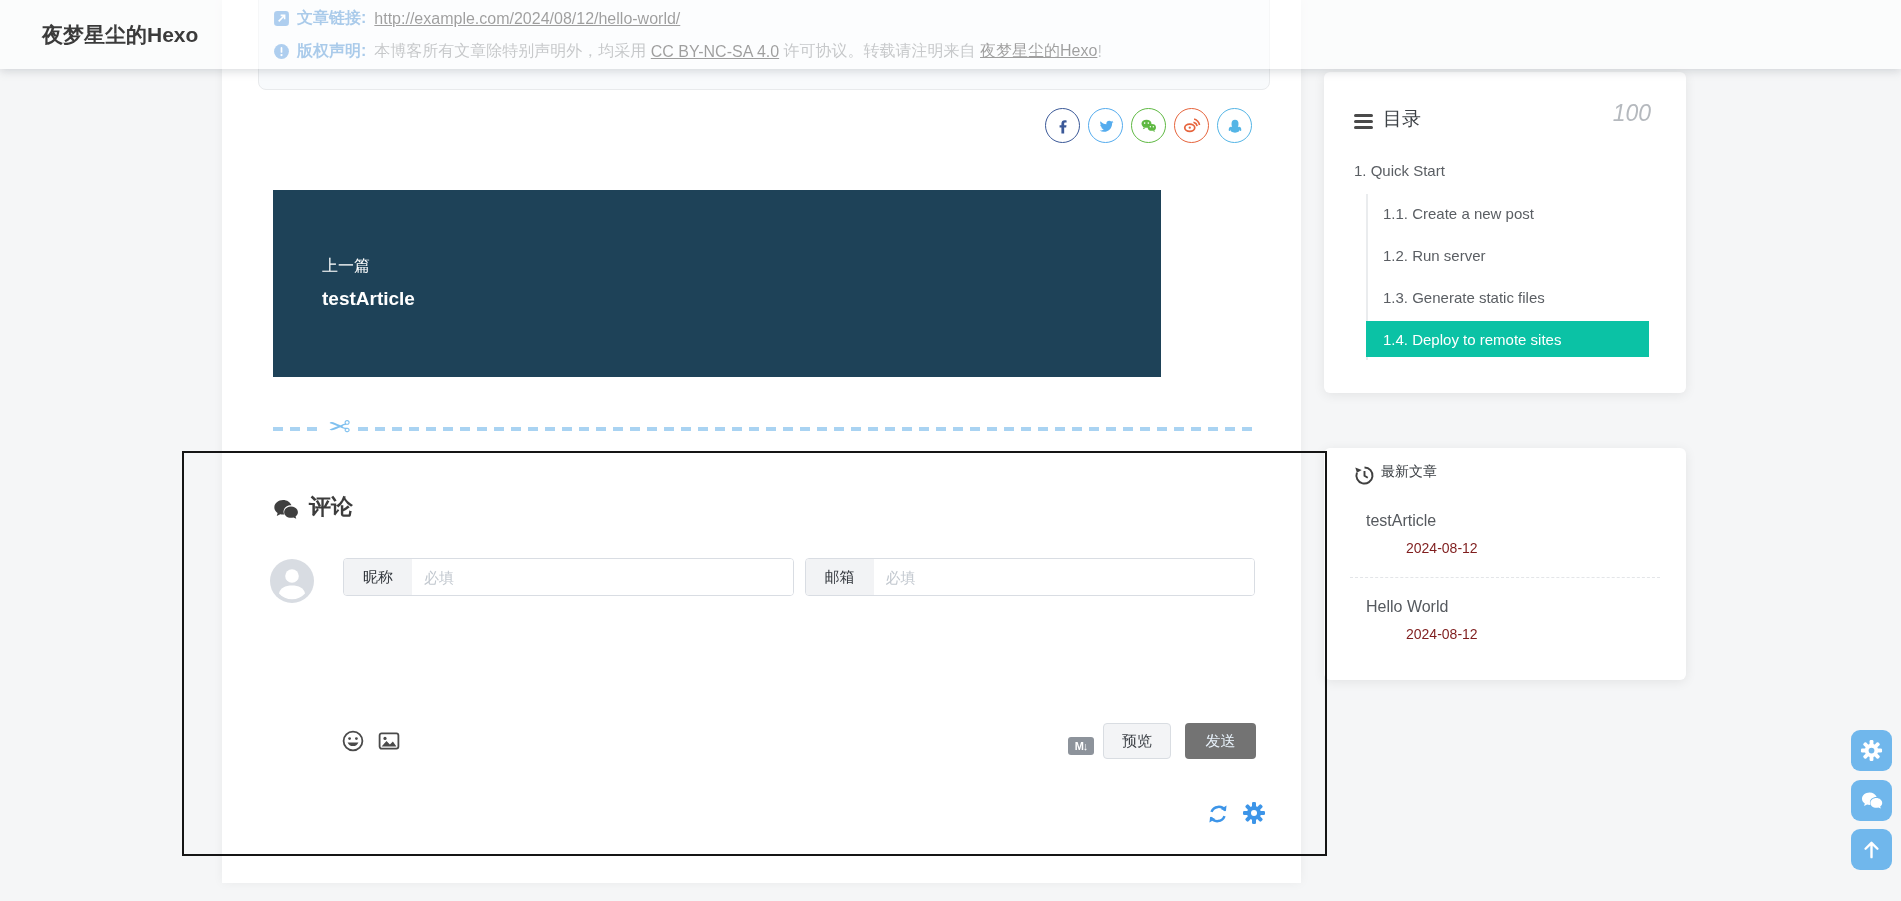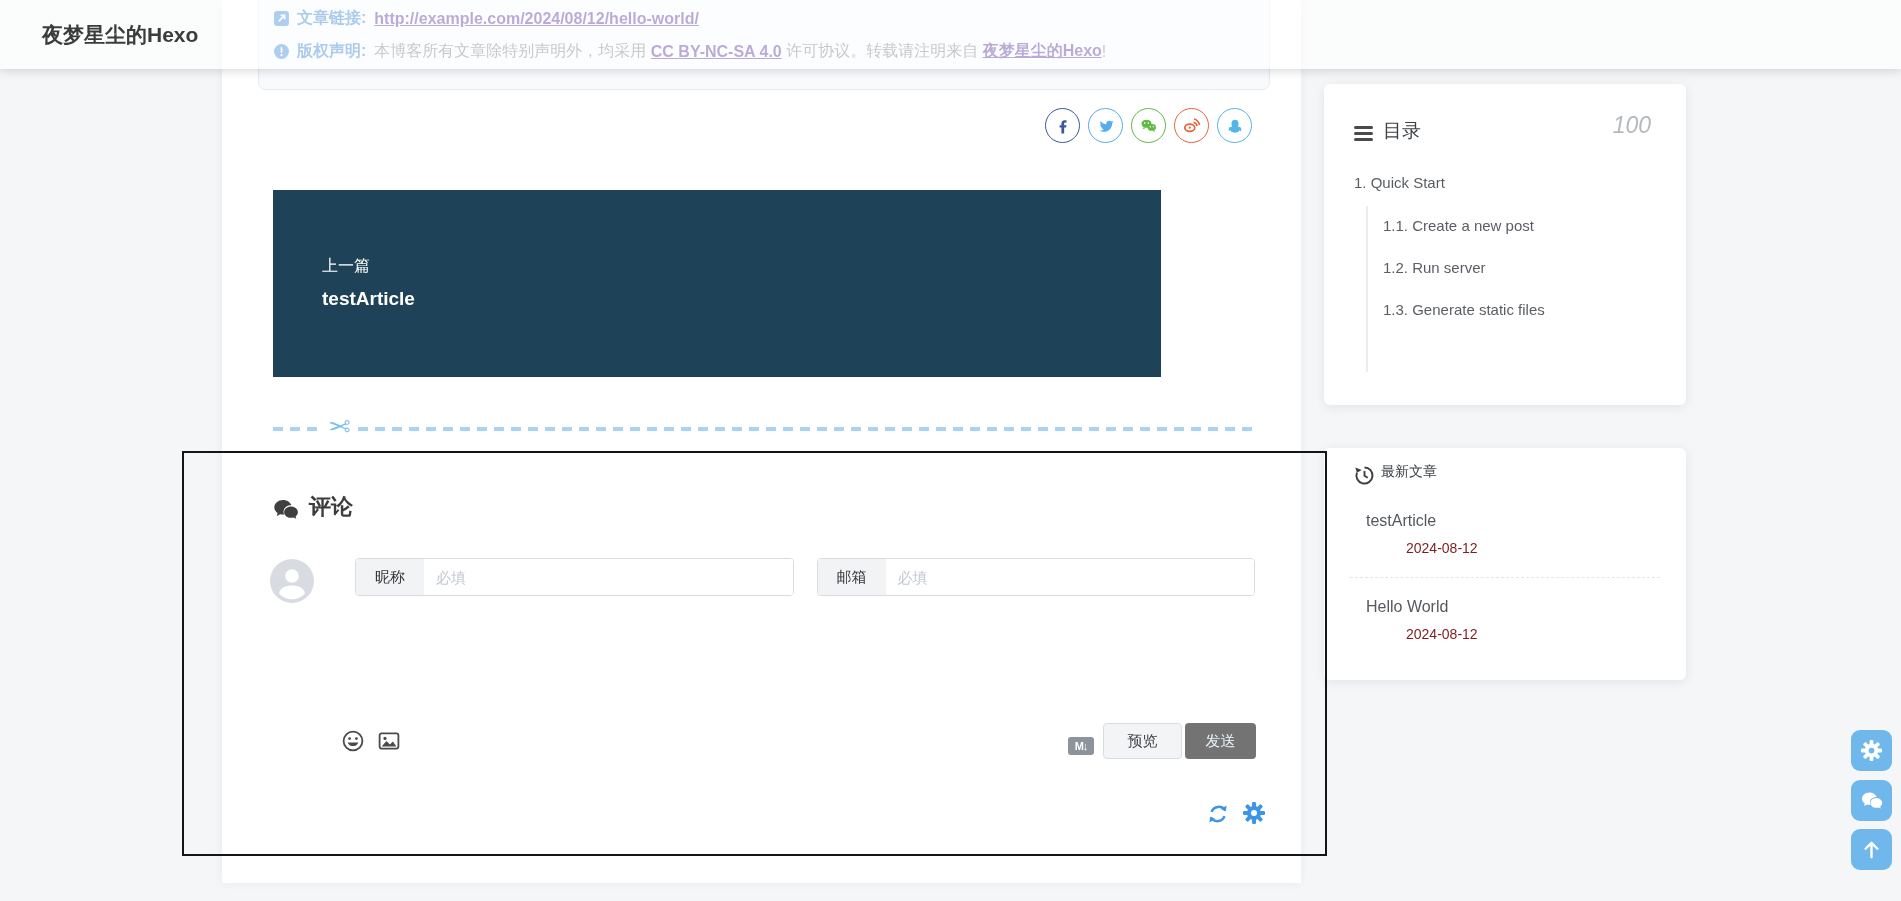--- a/index.html
+++ b/index.html
@@ -16,21 +16,21 @@
           box-shadow:0 2px 9px rgba(110,120,130,0.28);}
   .site-title{position:absolute;left:42px;top:0;height:69px;line-height:69px;
               font-size:21px;font-weight:bold;color:#3b3b3b;cursor:pointer;}
 
   
   .meta-box{position:absolute;left:36px;top:-18px;width:1012px;height:108px;
             background:#f8fafc;border:1px solid #e8eaec;border-radius:8px;
             box-sizing:border-box;padding:19px 0 0 14px;}
   .meta-line{height:33px;display:flex;align-items:center;font-size:16px;color:#6b7075;white-space:nowrap;}
   .meta-line .lbl{color:#2176c9;font-weight:bold;margin:0 8px 0 7px;}
-  .meta-line a{color:#4c1d95;text-decoration:underline;cursor:pointer;font-weight:bold;}
+  .meta-line a{color:#000000;text-decoration:underline;cursor:pointer;}
   .meta-ic{width:17px;height:17px;flex:0 0 auto;}
 
   
   .share-row{position:absolute;top:108px;right:49px;display:flex;gap:8px;}
   .share-btn{width:35px;height:35px;border-radius:50%;box-sizing:border-box;border:1.7px solid;
              display:flex;align-items:center;justify-content:center;cursor:pointer;background:#fff;}
   .share-fb{border-color:#3b5998;}
   .share-tw{border-color:#55acee;}
   .share-wx{border-color:#5fb943;}
   .share-wb{border-color:#e6643c;}
@@ -46,45 +46,45 @@
             background:repeating-linear-gradient(90deg,#a9d3f2 0 10px,transparent 10px 17px);}
   .cut-scissors{position:absolute;left:100px;top:409px;background:#ffffff;padding:0 6px;
                 font-size:27px;line-height:36px;color:#7fc0ef;transform:scaleX(-1);}
 
   
   .cm-head-ic{position:absolute;left:50px;top:496px;width:28px;height:28px;}
   .cm-head-lb{position:absolute;left:87px;top:492px;font-size:22px;font-weight:bold;color:#3c3c3c;}
   .avatar{position:absolute;left:48px;top:559px;width:44px;height:44px;cursor:default;}
 
   .fields{position:absolute;left:121px;top:558px;width:912px;height:38px;display:flex;gap:11px;}
-  .field{flex:1;display:flex;border:1px solid #d9dde3;border-radius:4px;overflow:hidden;background:#fff;margin-left:12px;}
+  .field{flex:1;display:flex;border:1px solid #d9dde3;border-radius:4px;overflow:hidden;background:#fff;}
   .field .f-lbl{width:68px;background:#f2f3f5;color:#33373d;font-size:15px;
                 display:flex;align-items:center;justify-content:center;flex:0 0 auto;}
   .field input{flex:1;border:none;outline:none;font-size:15px;padding:0 12px;color:#333;min-width:0;
                font-family:"Liberation Sans","DejaVu Sans",sans-serif;}
   .field input::placeholder{color:#c2c8cf;}
 
   .ta-box{position:absolute;left:121px;top:609px;width:912px;height:90px;box-sizing:border-box;
           border:1px solid #70aee4;border-radius:5px;background:#fff;cursor:text;}
   .ta-caret{position:absolute;left:17px;top:8px;width:2px;height:20px;background:#2c2c2c;}
   .ta-count{position:absolute;right:14px;bottom:6px;font-size:13px;color:#8f959b;}
   .ta-resize{position:absolute;right:2px;bottom:2px;width:11px;height:11px;}
 
   .tb-ic{position:absolute;width:24px;height:24px;cursor:pointer;}
   .md-badge{position:absolute;left:846px;top:737px;width:26px;height:18px;border-radius:3px;background:#8d939b;
             color:#fff;font-size:11px;font-weight:bold;display:flex;align-items:center;justify-content:center;
             letter-spacing:-1px;cursor:default;}
   .btn{position:absolute;top:723px;height:36px;border-radius:4px;font-size:15px;box-sizing:border-box;
        display:flex;align-items:center;justify-content:center;cursor:pointer;}
-  .btn-preview{left:881px;width:79px;background:#f3f4f6;border:1px solid #d9dde2;color:#3b3f45;}
+  .btn-preview{left:881px;width:68px;background:#f3f4f6;border:1px solid #d9dde2;color:#3b3f45;}
   .btn-send{left:963px;width:71px;background:#737373;color:#e9f3fc;}
 
   
   .card{position:absolute;background:#fff;border-radius:6px;box-shadow:0 2px 12px rgba(0,0,0,0.08);}
-  .toc-card{left:1324px;top:84px;width:362px;height:321px;}
+  .toc-card{left:1324px;top:72px;width:362px;height:321px;}
   .recent-card{left:1324px;top:448px;width:362px;height:232px;}
 
   .burger{position:absolute;left:30px;top:42px;width:19px;}
   .burger i{display:block;height:2.5px;background:#4a4a4a;border-radius:2px;margin-bottom:3.5px;}
   .toc-title{position:absolute;left:59px;top:34px;font-size:19px;color:#3c4045;}
   .toc-progress{position:absolute;right:35px;top:28px;font-size:23px;font-style:italic;color:#b5b9be;}
   .toc-l1{position:absolute;left:30px;top:90px;font-size:15px;color:#5a5e63;cursor:pointer;}
   .toc-vline{position:absolute;left:42px;top:122px;width:2px;height:166px;background:#eaecee;}
   .toc-l2{position:absolute;left:59px;font-size:15px;color:#5a5e63;cursor:pointer;}
   .toc-active{position:absolute;left:42px;top:249px;width:283px;height:36px;background:#0bc2a5;
@@ -276,20 +276,21 @@
         <i></i>
       </div>
     <div class="toc-title">目录</div>
     <div class="toc-progress">100</div>
 
     <div class="toc-l1">1. Quick Start</div>
     <div class="toc-vline"></div>
     <div class="toc-l2" style="top:133px;">1.1. Create a new post</div>
     <div class="toc-l2" style="top:175px;">1.2. Run server</div>
     <div class="toc-l2" style="top:217px;">1.3. Generate static files</div>
+    <div class="toc-active">1.4. Deploy to remote sites</div>
   </div>
 
   <div class="card recent-card">
     <svg class="recent-ic" viewBox="0 0 24 24">
       <path d="M12 3.6a8.4 8.4 0 1 1-7.9 5.4" fill="none" stroke="#3f3f3f" stroke-width="2"></path>
       <path d="M2.4 3.6l1.7 5.6 5-3z" fill="#3f3f3f"></path>
       <path d="M12 7.4v4.9l3.4 2" fill="none" stroke="#3f3f3f" stroke-width="2"></path>
     </svg>
     <div class="recent-title">最新文章</div>
 

